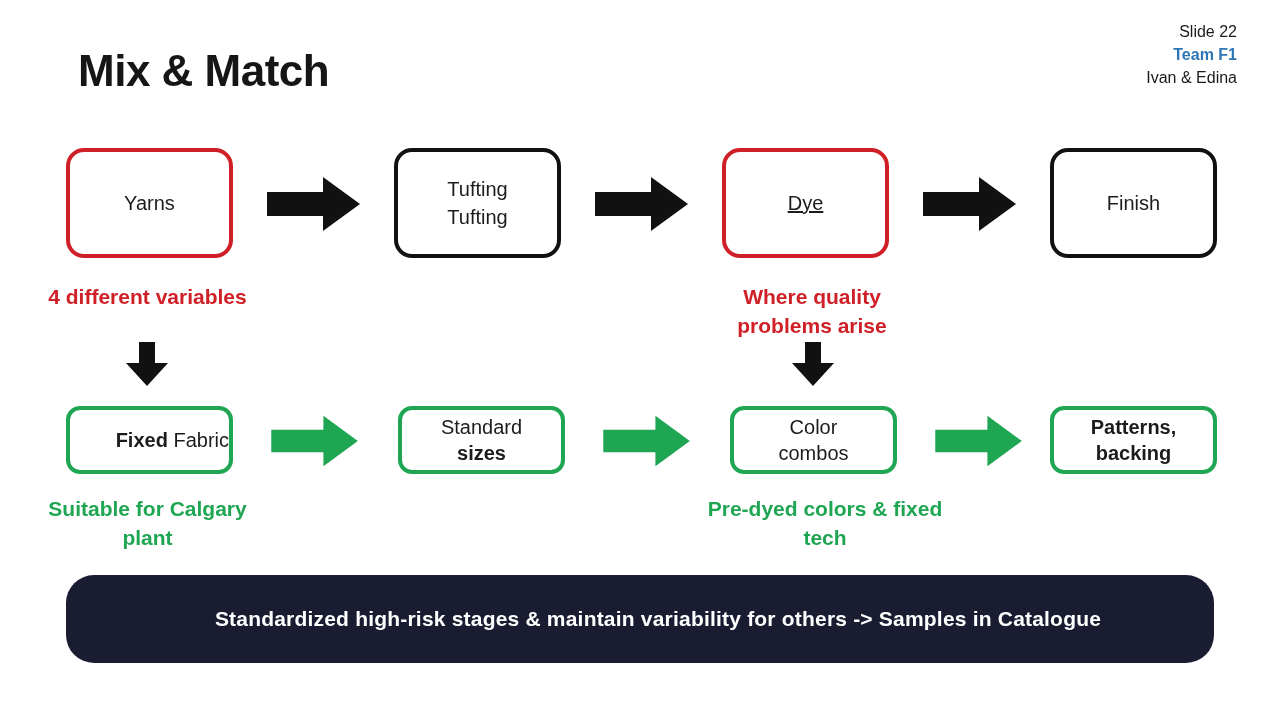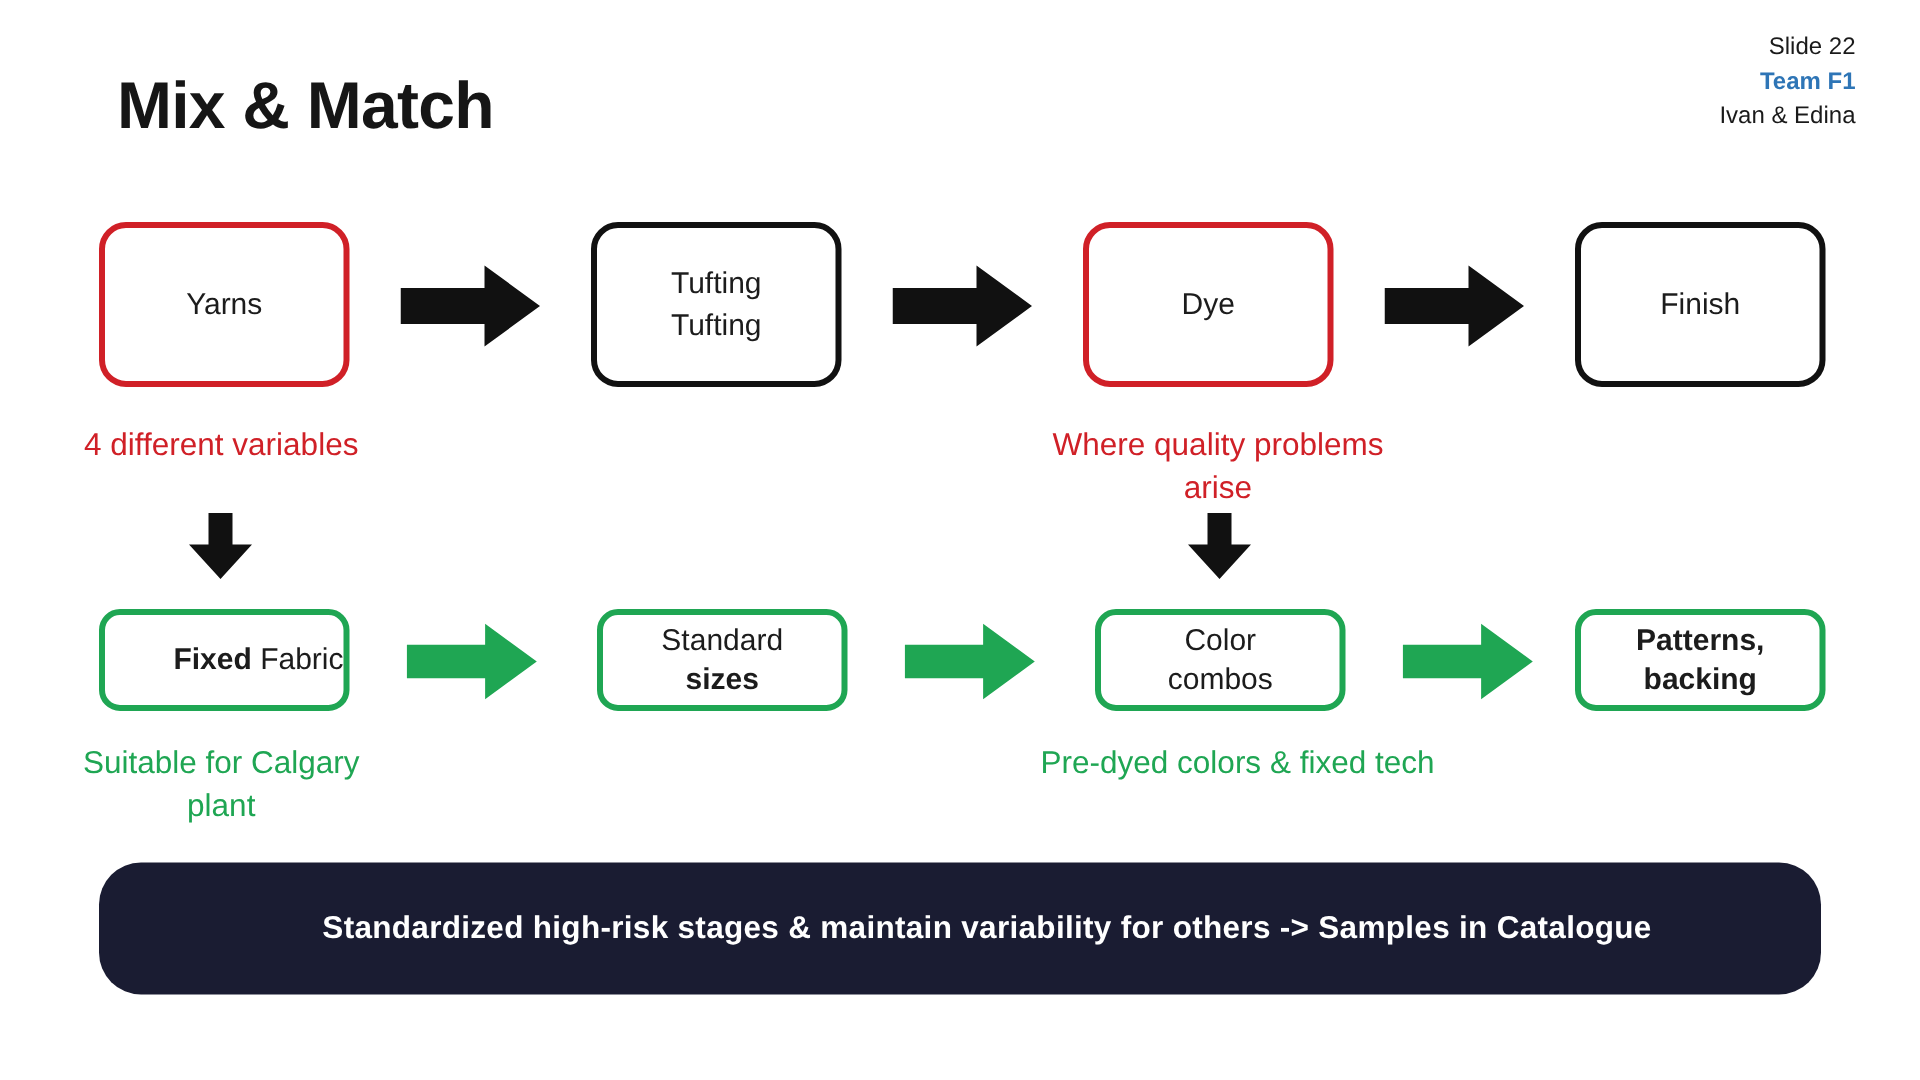--- a/index.html
+++ b/index.html
@@ -47,21 +47,21 @@
   .ar-row1{top:175px;}
   .ar-row2{top:414px;height:54px;}
   .a1{left:267px;} .a2{left:595px;} .a3{left:923px;}
   .g1{left:268px;} .g2{left:600px;} .g3{left:932px;}
   .arrow-down{position:absolute;width:46px;height:45px;top:342px;}
   .arrow-down polygon{fill:var(--black);}
   .d1{left:124px;} .d2{left:790px;}
   
   .caption{
     position:absolute;text-align:center;
-    font-size:21px;font-weight:400;line-height:29px;
+    font-size:21px;font-weight:700;line-height:29px;
   }
   .caption.red{color:var(--red);top:282px;}
   .caption.green{color:var(--green);top:494px;}
   .cap-yarns{left:40px;width:215px;}
   .cap-dye{left:697px;width:230px;}
   .cap-fabric{left:30px;width:235px;}
   .cap-colors{left:690px;width:270px;}
   
   .banner{
     position:absolute;left:66px;top:575px;width:1148px;height:88px;
@@ -84,21 +84,21 @@
   </div>
 
   <h1 class="title">Mix &amp; Match</h1>
 
   <div class="box row1 c1" style="border-color: rgb(208, 32, 39);">
       <div><span>Yarns</span></div>
     </div>
   <div class="box row1 c2r1" style="border-color: rgb(17, 17, 17);">
       <div><span>Tufting</span><br><span>Tufting</span></div>
     </div>
-  <div class="box row1 c3r1" style="border-color: rgb(208, 32, 39);">
+  <div class="box row1 c3r1" style="border-color: rgb(208, 32, 39); text-decoration: underline;">
       <div><span>Dye</span></div>
     </div>
   <div class="box row1 c4" style="border-color: rgb(17, 17, 17);">
       <div><span>Finish</span></div>
     </div>
 
   <svg class="arrow-right black-fill ar-row1 a1" viewBox="0 0 95 58">
       <polygon points="0,17 56,17 56,2 93,29 56,56 56,41 0,41"></polygon>
     </svg>
   <svg class="arrow-right black-fill ar-row1 a2" viewBox="0 0 95 58">

